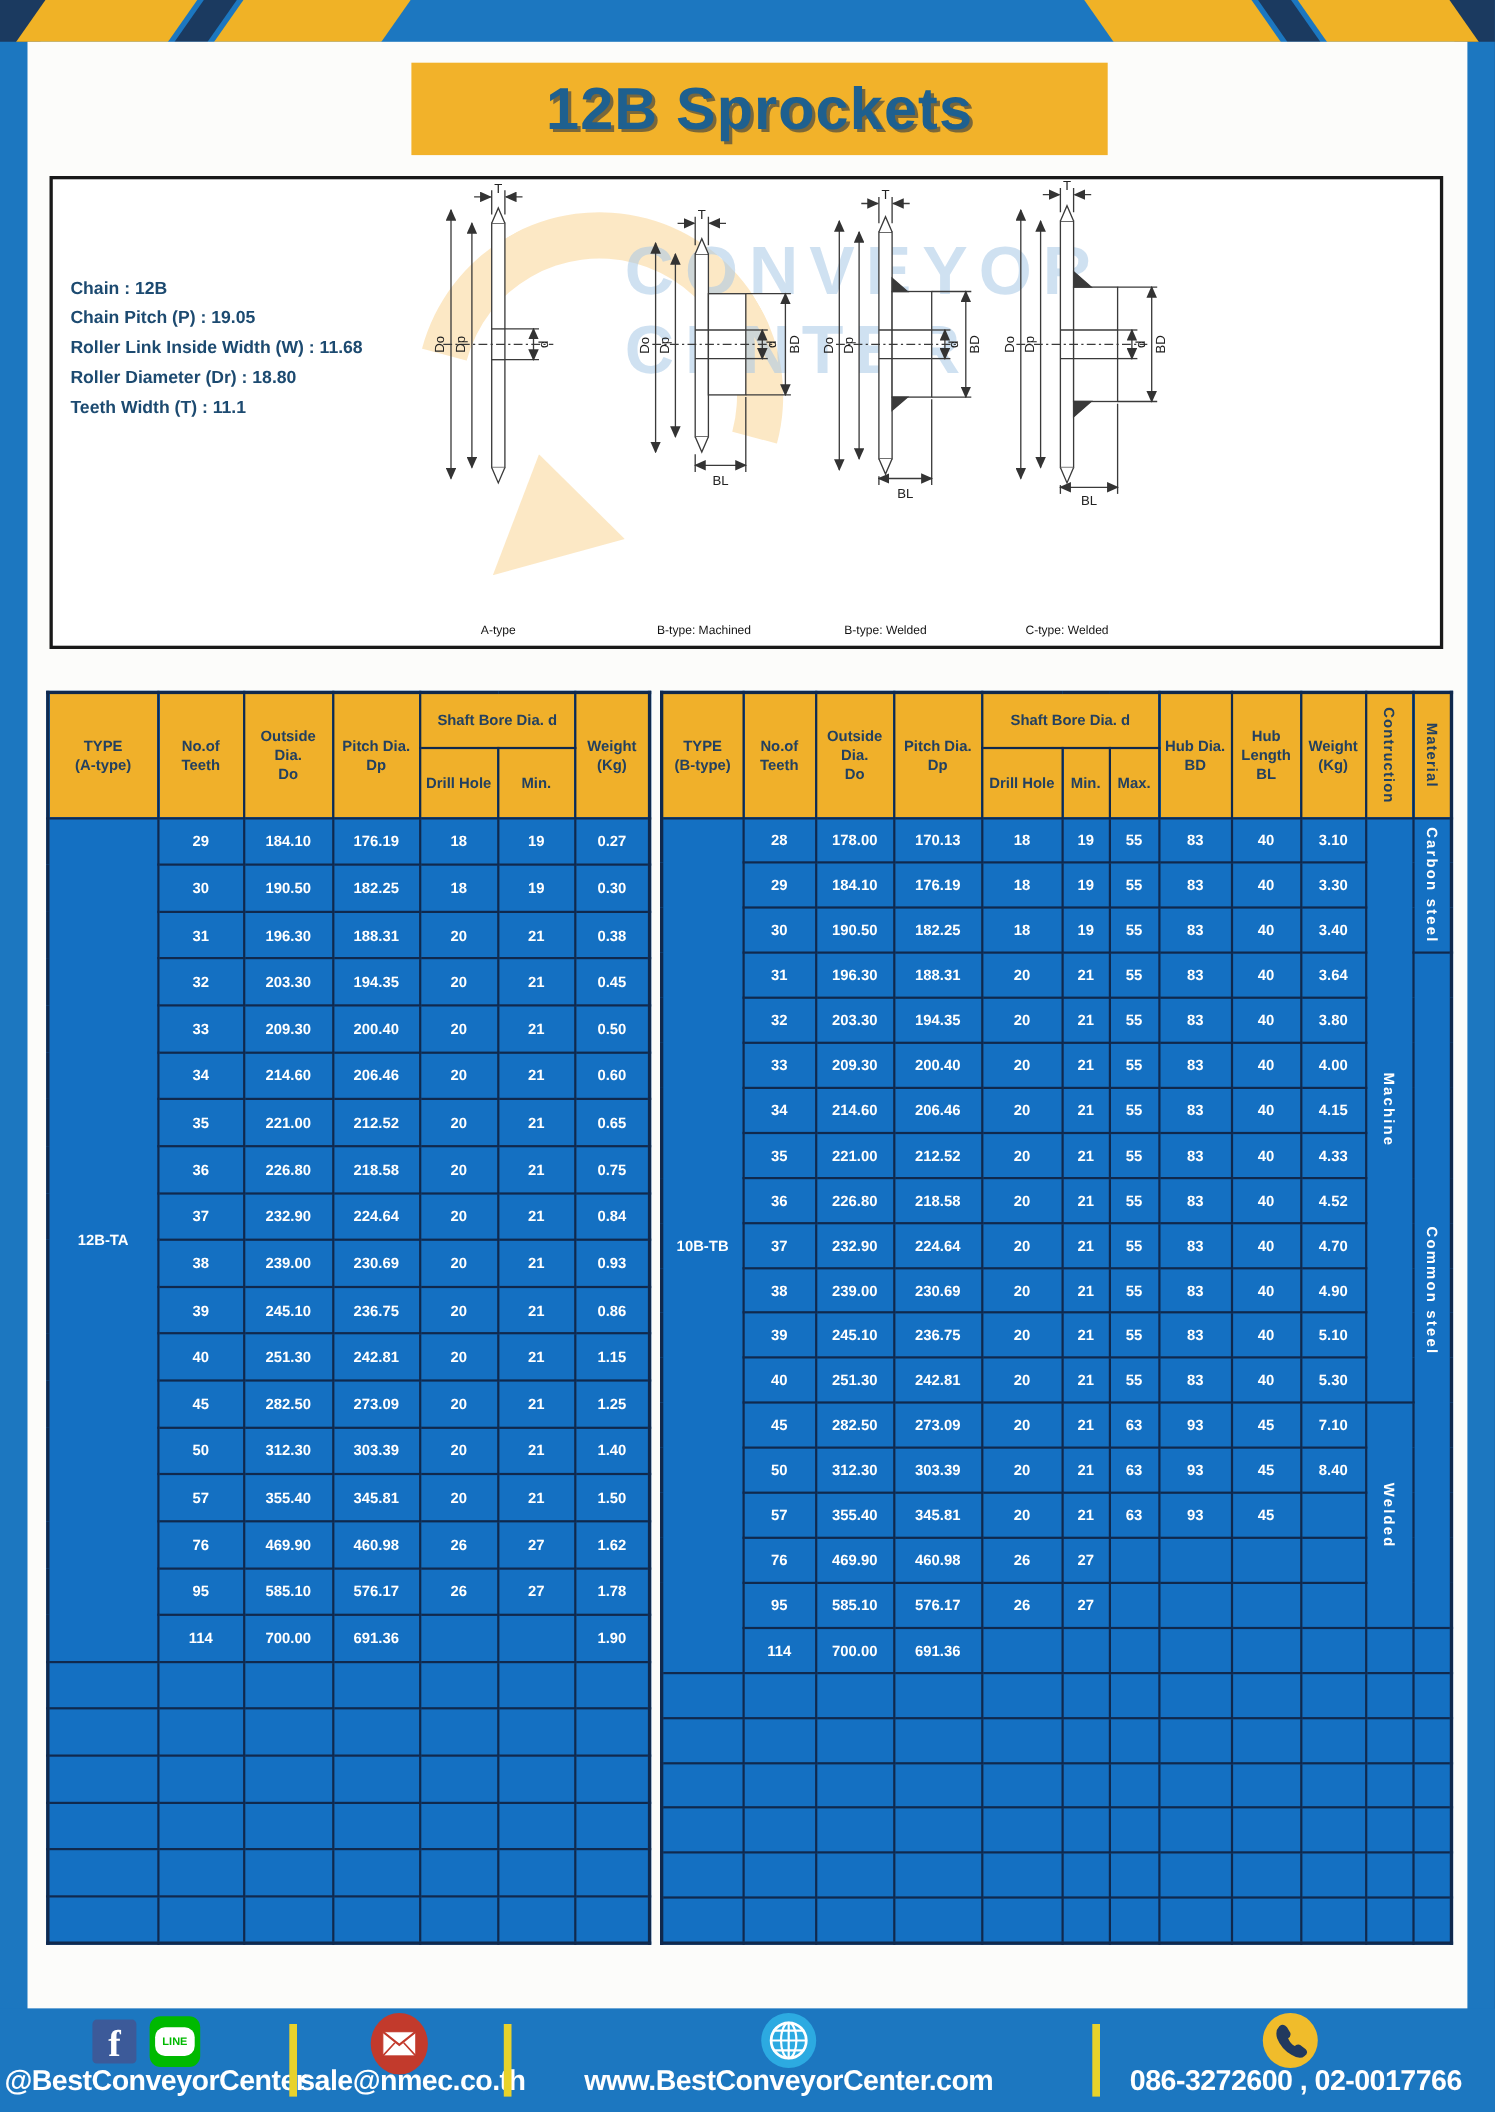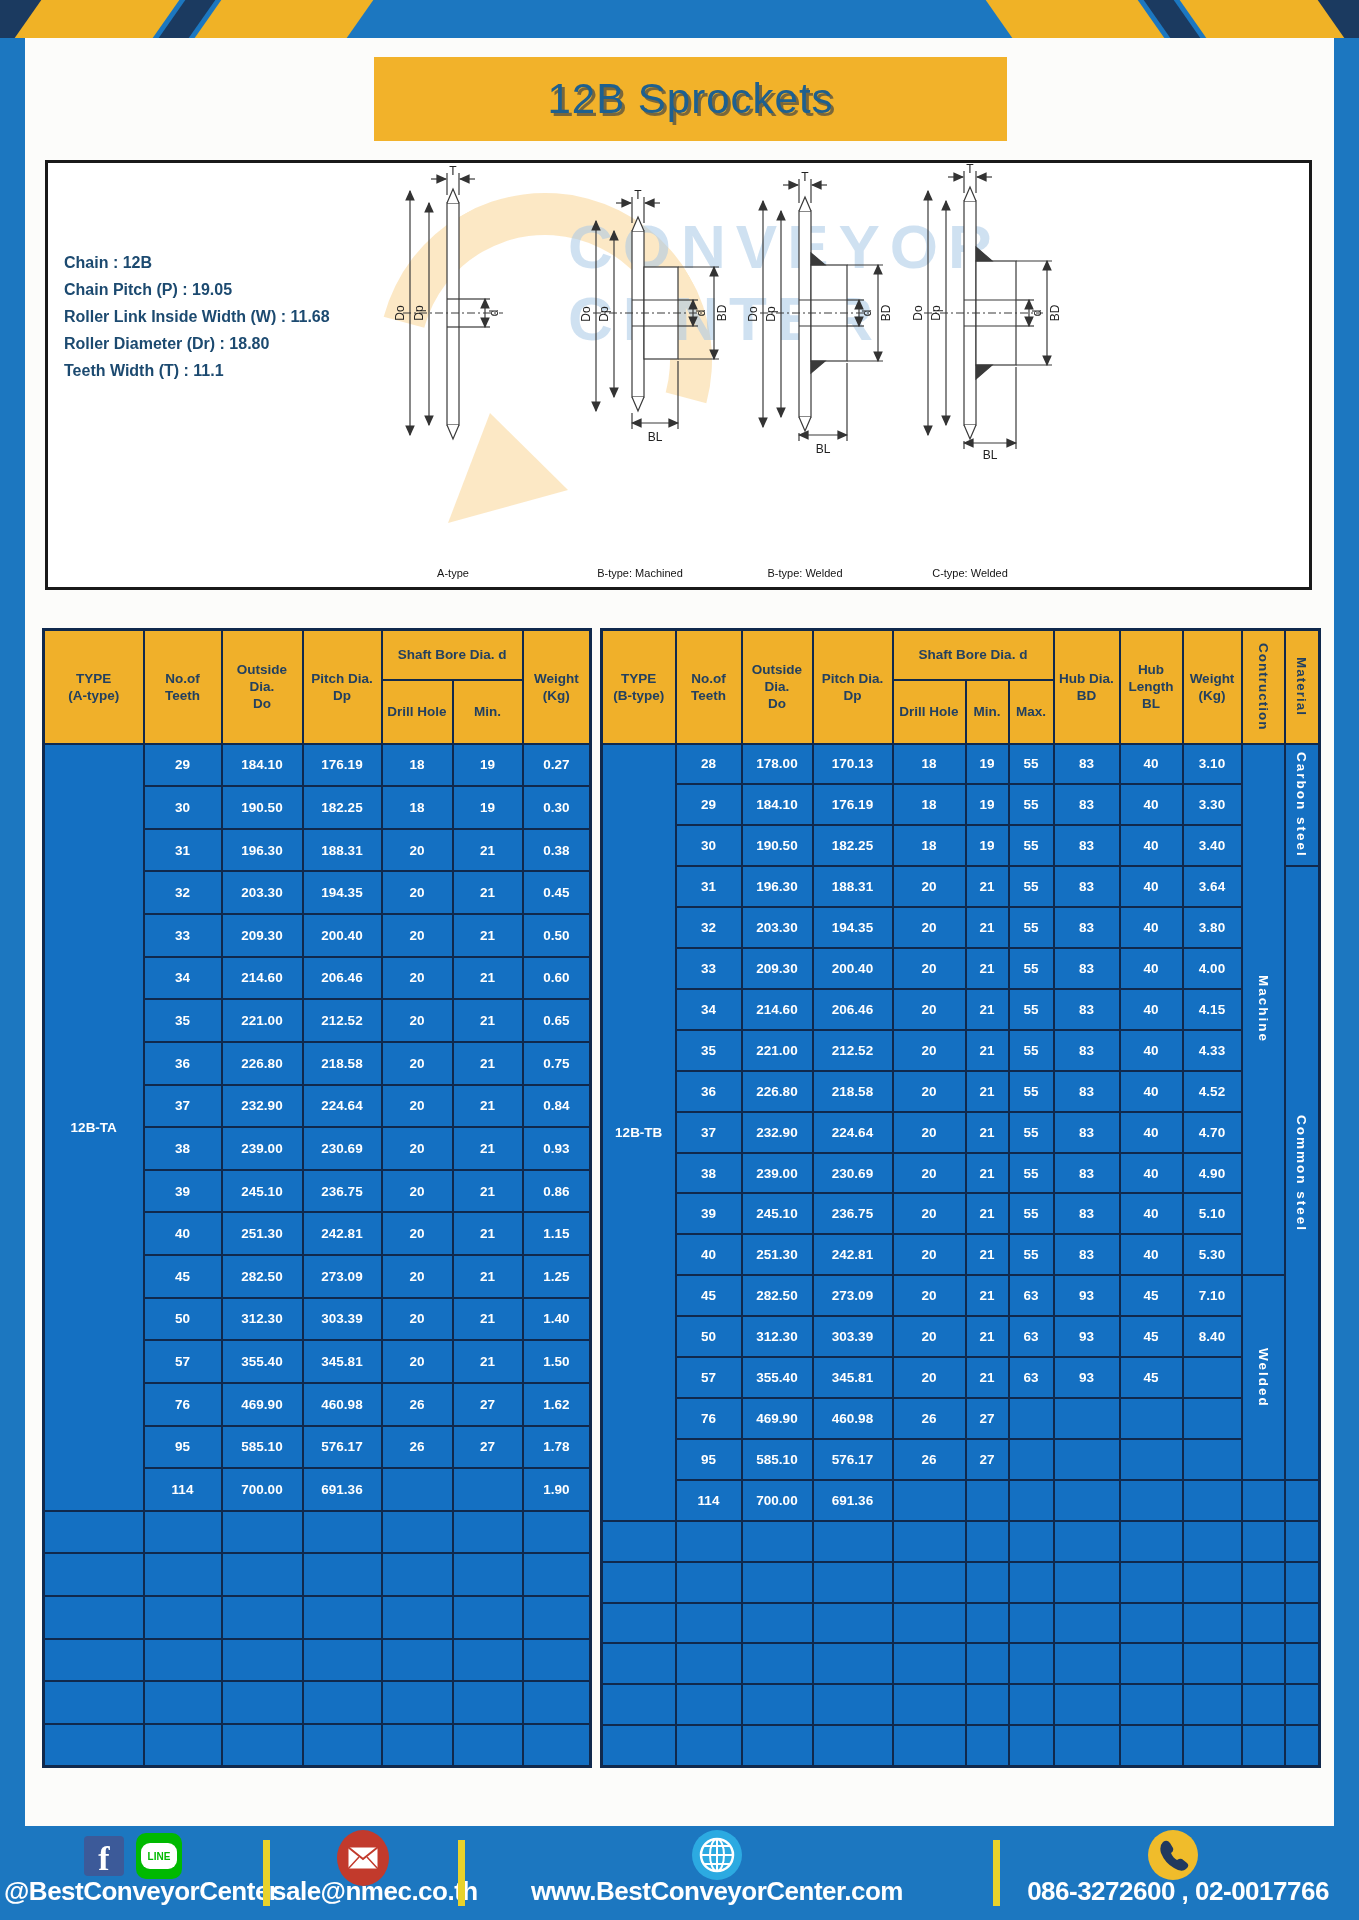--- a/index.html
+++ b/index.html
@@ -12,21 +12,21 @@
   .stripe{position:absolute;top:-14px;height:66px;}
   .hazard-l .stripe{transform:skewX(-35deg);}
   .hazard-r .stripe{transform:skewX(35deg);}
   .navy{background:#1b3a60;}
   .yellow{background:#f0b226;}
   
   .sheet{position:absolute;left:25px;top:38px;width:1309px;height:1788px;background:#fcfcfa;}
   
   .banner{position:absolute;left:374px;top:57px;width:633px;height:84px;background:#f2b22a;
           display:flex;align-items:center;justify-content:center;}
-  .banner .title{font-size:42px;font-weight:normal;color:#1e608f;letter-spacing:1px;
+  .banner .title{font-size:54px;font-weight:bold;color:#1e608f;letter-spacing:1px;
           text-shadow:3px 3px 0 rgba(22,42,72,.55);}
   
   .diagram-box{position:absolute;left:45px;top:160px;width:1261px;height:424px;background:#ffffff;
           border:3px solid #191919;}
   .specs{position:absolute;left:16px;top:86px;z-index:3;}
   .specs div{font-size:16px;font-weight:bold;color:#1c4a70;line-height:27px;white-space:nowrap;}
   .watermark{position:absolute;left:520px;top:48px;z-index:0;opacity:.55;}
   .watermark div{font-size:62px;line-height:72px;font-weight:bold;letter-spacing:10px;color:#a9c9e6;}
   .wm-swoosh{position:absolute;left:330px;top:30px;width:250px;height:250px;z-index:0;
           border:42px solid rgba(246,190,90,.35);border-radius:50%;
@@ -525,21 +525,21 @@
         <th rowspan="2" class="vhead">Material</th>
       </tr>
       <tr>
         <th>Drill Hole</th>
         <th>Min.</th>
         <th>Max.</th>
       </tr>
     </thead>
     <tbody id="bodyB">
         <tr>
-          <td class="type-cell" rowspan="19">12B-TB</td>
+          <td class="type-cell" rowspan="19">10B-TB</td>
           <td>28</td>
           <td>178.00</td>
           <td>170.13</td>
           <td>18</td>
           <td>19</td>
           <td>55</td>
           <td>83</td>
           <td>40</td>
           <td>3.10</td>
           <td class="vert-cell" rowspan="13">Machine</td>

